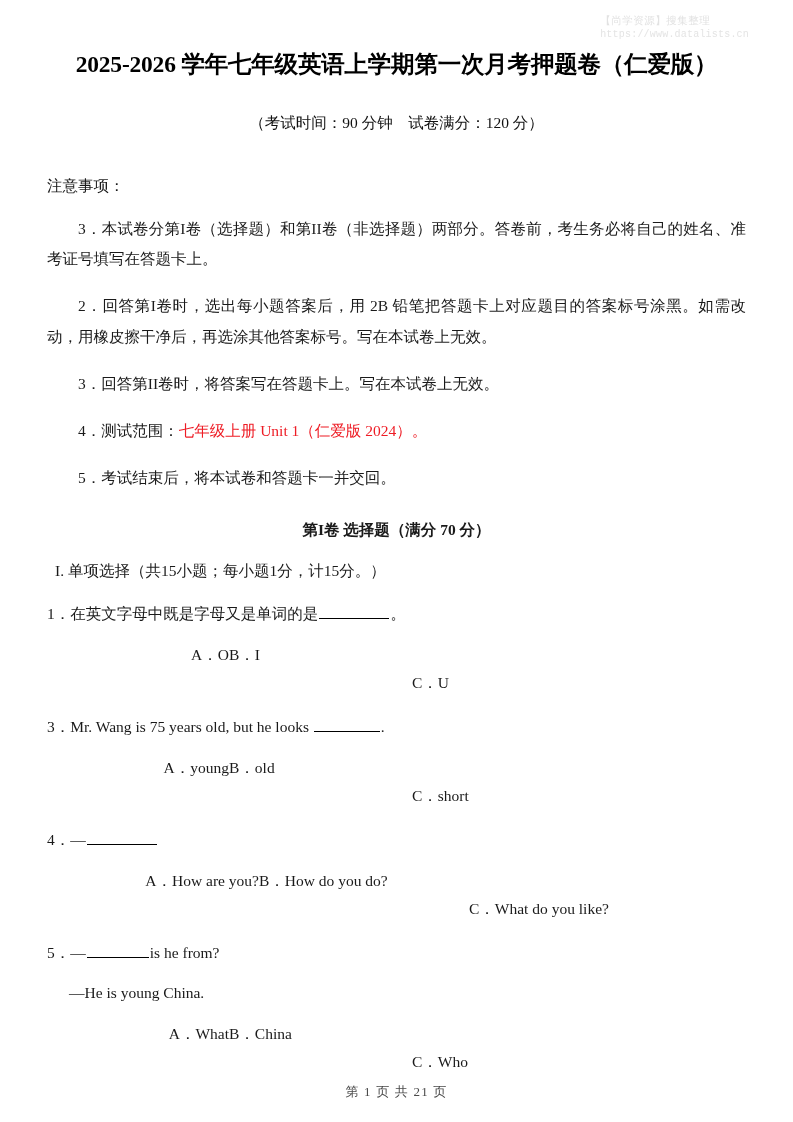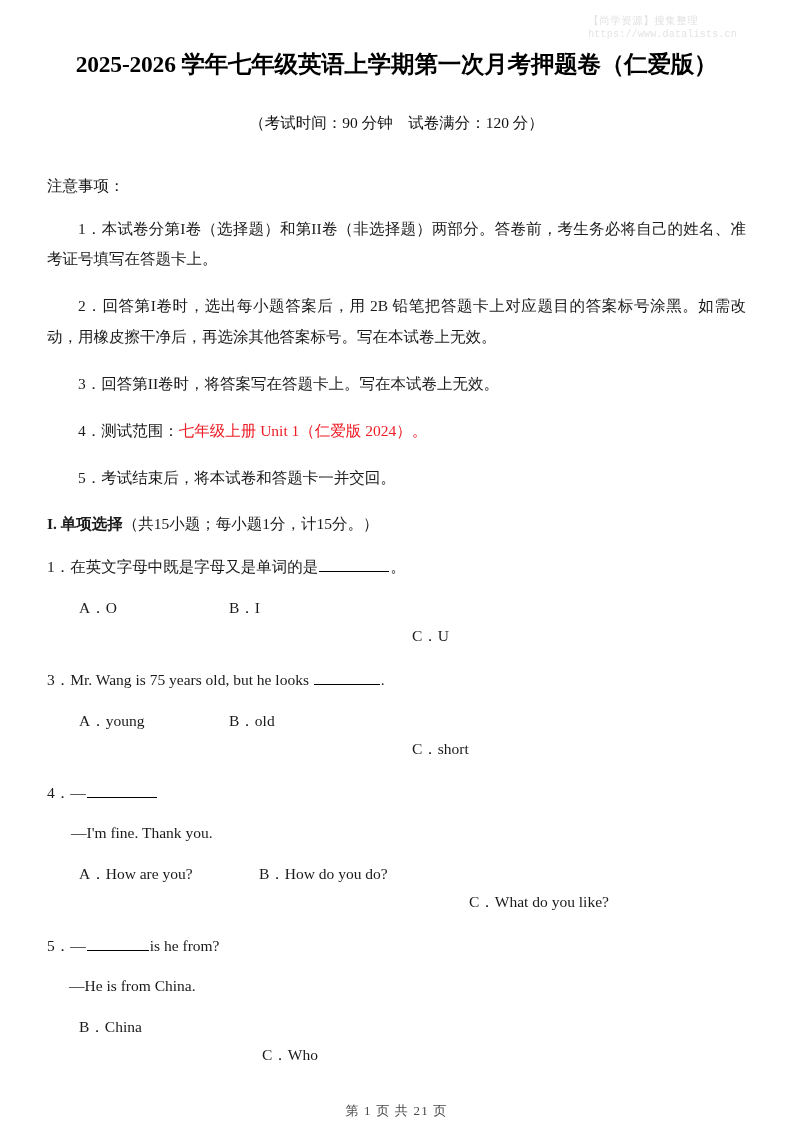--- a/index.html
+++ b/index.html
@@ -21,21 +21,21 @@
     width: 793px;
     height: 1122px;
     box-sizing: border-box;
     padding: 0 47px;
   }
 
   
   .watermark {
     position: absolute;
     top: 9px;
-    right: 56px;
+    right: 44px;
     text-align: left;
     color: #e2e2e2;
     line-height: 1.45;
     user-select: none;
     pointer-events: none;
   }
   .watermark .wm-cn {
     font-family: "Liberation Sans", "DejaVu Sans", sans-serif;
     font-size: 10.5px;
     letter-spacing: .5px;
@@ -93,21 +93,22 @@
     font-weight: bold;
   }
 
   
   .section-header {
     margin: 0;
     padding-top: 20px;
     font-size: 15.5px;
   }
   .section-header .sec-label {
-    font-weight: bold;
+    font-weight: normal;
+    margin-left: 8px;
   }
   .section-header .sec-note {
     font-weight: normal;
     margin-top: 16px;
   }
 
   
   .question {
     margin: 0;
     padding-top: 20px;
@@ -133,33 +134,33 @@
   .blank.w62 { width: 62px; }
   .dash { letter-spacing: 0; }
 
   .options {
     display: flex;
     padding-top: 17px;
     padding-left: 32px;
     font-size: 15.5px;
   }
   .opt { flex: 0 0 auto; }
-  .opt.c1 { width: 150px; }
+  .opt.c1 { width: 150px; text-align: right; }
   .opt.c2 { width: 183px; }
   .opt.c3 { width: auto; margin-top: 28px; }
   
   .options.wide .opt.c1 { width: 180px; }
   .options.wide .opt.c2 { width: 210px; }
 
   
   .footer {
     position: absolute;
     left: 0;
     right: 0;
-    bottom: 6px;
+    bottom: 25px;
     text-align: center;
     font-size: 13px;
     color: #4a4a4a;
     letter-spacing: 1.2px;
   }
 </style>
 </head>
 <body>
 
 <div class="page">
@@ -167,26 +168,27 @@
   <div class="watermark">
     <span class="wm-cn">【尚学资源】搜集整理</span>
     <span class="wm-url">https://www.datalists.cn</span>
   </div>
 
   <h1 class="doc-title">2025-2026 学年七年级英语上学期第一次月考押题卷（仁爱版）</h1>
   <p class="subtitle">（考试时间：90 分钟　试卷满分：120 分）</p>
 
   <p class="notice-head">注意事项：</p>
 
-  <p class="notice-item">1．本试卷分第I卷（选择题）和第II卷（非选择题）两部分。答卷前，考生务必将自己的姓名、准考证号填写在答题卡上。</p>
+  <p class="notice-item">3．本试卷分第I卷（选择题）和第II卷（非选择题）两部分。答卷前，考生务必将自己的姓名、准考证号填写在答题卡上。</p>
   <p class="notice-item">2．回答第I卷时，选出每小题答案后，用 2B 铅笔把答题卡上对应题目的答案标号涂黑。如需改动，用橡皮擦干净后，再选涂其他答案标号。写在本试卷上无效。</p>
   <p class="notice-item">3．回答第II卷时，将答案写在答题卡上。写在本试卷上无效。</p>
   <p class="notice-item"><span>4．测试范围：</span><span class="red">七年级上册 Unit 1（仁爱版 2024）。</span></p>
   <p class="notice-item">5．考试结束后，将本试卷和答题卡一并交回。</p>
 
+  <p class="part-header">第I卷 选择题（满分 70 分）</p>
 
   <p class="section-header"><span class="sec-label">I. 单项选择</span><span class="sec-note">（共15小题；每小题1分，计15分。）</span></p>
 
   <div class="question">
     <p class="q-stem"><span>1．</span><span>在英文字母中既是字母又是单词的是</span><span class="blank w70"></span><span>。</span></p>
     <div class="options">
       <span class="opt c1">A．O</span>
       <span class="opt c2">B．I</span>
       <span class="opt c3">C．U</span>
     </div>
@@ -197,32 +199,32 @@
     <p class="q-stem"><span>3．</span><span>Mr. Wang is 75 years old, but he looks </span><span class="blank w66"></span><span>.</span></p>
     <div class="options">
       <span class="opt c1">A．young</span>
       <span class="opt c2">B．old</span>
       <span class="opt c3">C．short</span>
     </div>
   </div>
 
   <div class="question">
     <p class="q-stem"><span>4．</span><span class="dash">—</span><span class="blank w70"></span></p>
-    <p class="q-sub">—I'm fine. Thank you.</p>
     <div class="options wide">
       <span class="opt c1">A．How are you?</span>
       <span class="opt c2">B．How do you do?</span>
       <span class="opt c3">C．What do you like?</span>
     </div>
   </div>
 
   <div class="question">
     <p class="q-stem"><span>5．</span><span class="dash">—</span><span class="blank w62"></span><span>is he from?</span></p>
-    <p class="q-sub tight">—He is from China.</p>
+    <p class="q-sub tight">—He is young China.</p>
     <div class="options">
+      <span class="opt c1">A．What</span>
       <span class="opt c2">B．China</span>
       <span class="opt c3">C．Who</span>
     </div>
   </div>
 
   <div class="footer">第 1 页 共 21 页</div>
 
 </div>
 
 </body></html>

